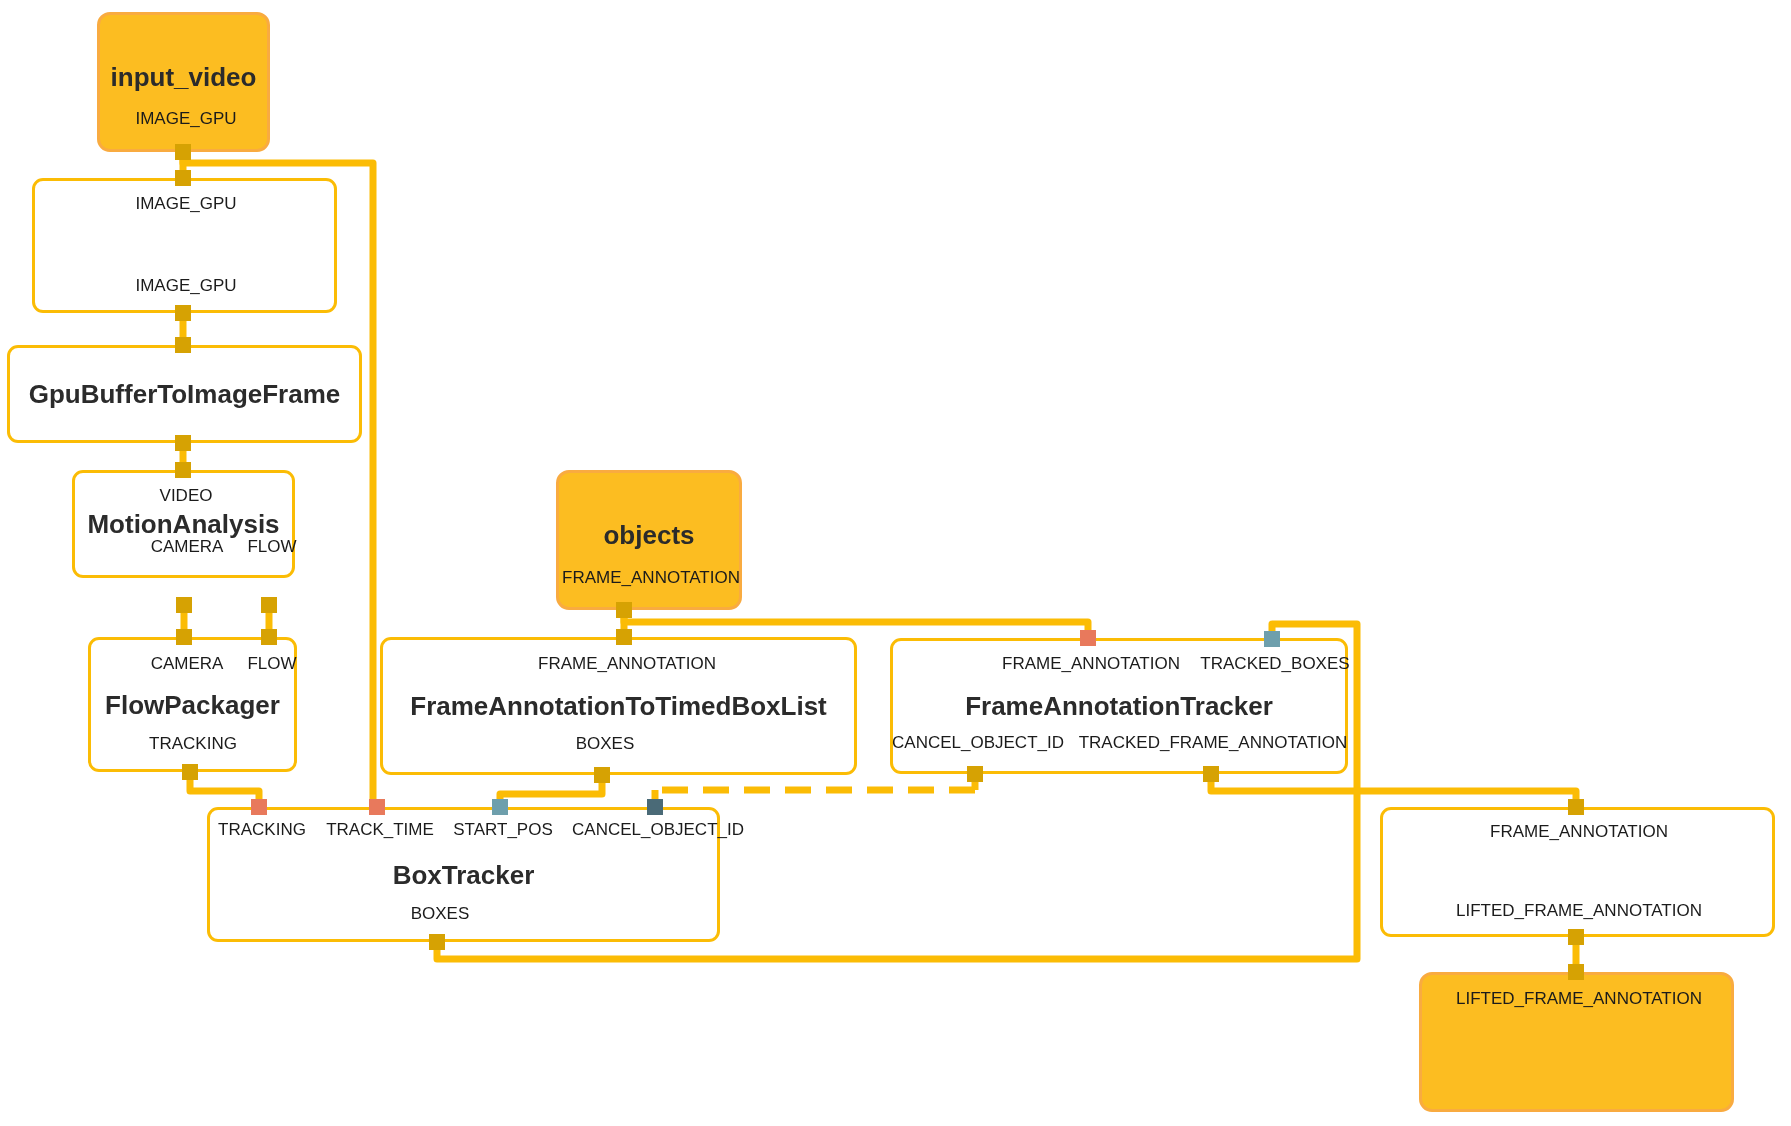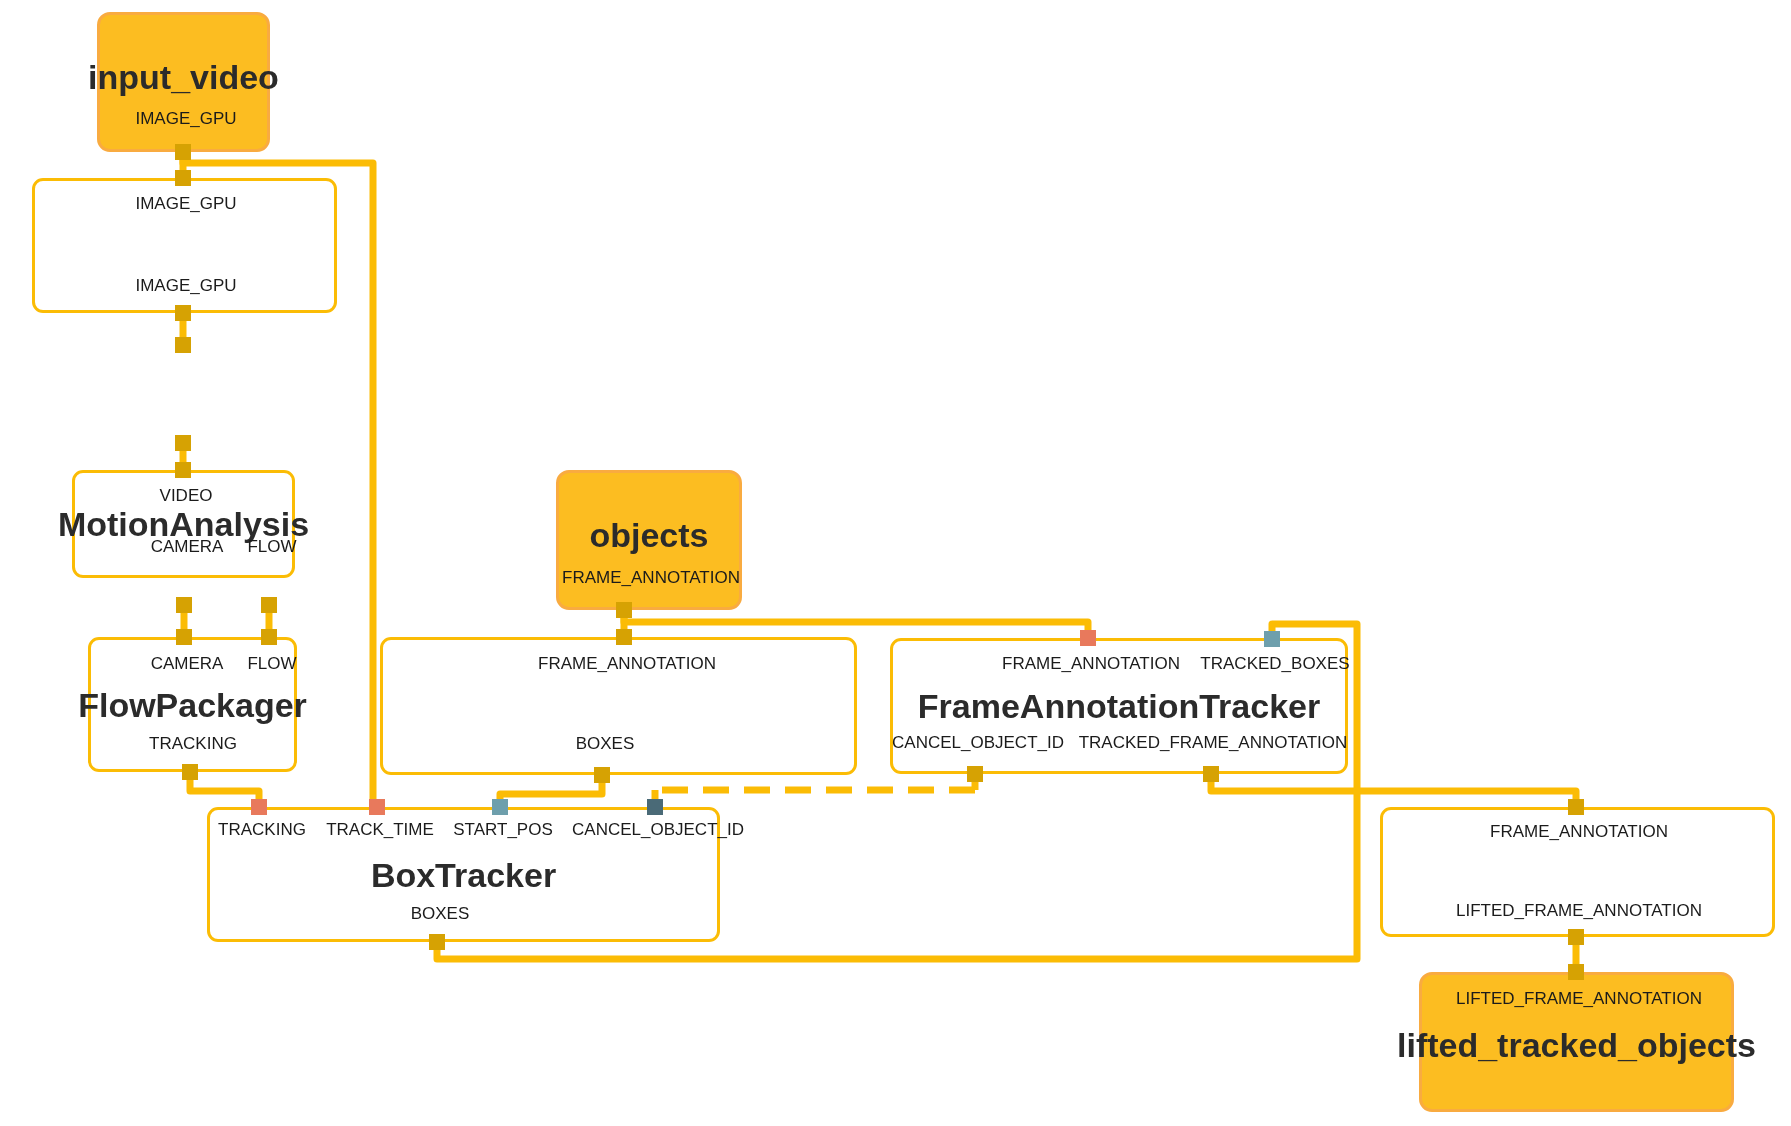--- a/index.html
+++ b/index.html
@@ -5,21 +5,21 @@
   html,body{margin:0;padding:0;background:#ffffff;}
   #canvas{position:relative;width:1791px;height:1126px;background:#ffffff;overflow:hidden;
           font-family:"Liberation Sans",sans-serif;}
   #edges{position:absolute;left:0;top:0;}
   .edge{fill:none;stroke:#FBBC05;stroke-width:7;stroke-linejoin:round;stroke-linecap:butt;}
   .edge.dashed{stroke-dasharray:26 15;}
   .node{position:absolute;box-sizing:border-box;border-radius:11px;background:#ffffff;
         border:3px solid #FBBC05;}
   .node.stream{background:#FCBD21;border:3px solid #F9AB40;border-radius:13px;}
   .title{position:absolute;left:50%;top:50%;transform:translate(-50%,-50%);white-space:nowrap;
-         font-size:34px;font-weight:bold;color:#2b2b2b;letter-spacing:0px;}
+         font-size:26px;font-weight:bold;color:#2b2b2b;letter-spacing:0px;}
   .stream .title{top:46%;}
   .stream.toplbl .title{top:52%;}
   .lbl{position:absolute;transform:translateX(-50%);white-space:nowrap;font-size:17px;
        color:#1b1b1b;}
   .port{position:absolute;width:16px;height:16px;background:#D6A203;}
   .port.salmon{background:#E8795C;}
   .port.teal{background:#6E9FAC;}
   .port.slate{background:#4A6A77;}
 </style>
 </head>
@@ -49,20 +49,23 @@
   <div class="node stream" style="left:97px;top:12px;width:173px;height:140px">
     <div class="title">input_video</div>
     <span class="lbl" style="left:86px;bottom:20px">IMAGE_GPU</span>
   </div>
 
   <div class="node" style="left:32px;top:178px;width:305px;height:135px">
     <span class="lbl" style="left:151px;top:13px">IMAGE_GPU</span>
     <span class="lbl" style="left:151px;bottom:14px">IMAGE_GPU</span>
   </div>
 
+  <div class="node" style="left:7px;top:345px;width:355px;height:98px">
+    <div class="title">GpuBufferToImageFrame</div>
+  </div>
 
   <div class="node" style="left:72px;top:470px;width:223px;height:108px">
     <span class="lbl" style="left:111px;top:13px">VIDEO</span>
     <div class="title">MotionAnalysis</div>
     <span class="lbl" style="left:112px;bottom:18px">CAMERA</span>
     <span class="lbl" style="left:197px;bottom:18px">FLOW</span>
   </div>
 
   <div class="node" style="left:88px;top:637px;width:209px;height:135px">
     <span class="lbl" style="left:96px;top:14px">CAMERA</span>
@@ -71,20 +74,21 @@
     <span class="lbl" style="left:102px;bottom:15px">TRACKING</span>
   </div>
 
   <div class="node stream" style="left:556px;top:470px;width:186px;height:140px">
     <div class="title">objects</div>
     <span class="lbl" style="left:92px;bottom:19px">FRAME_ANNOTATION</span>
   </div>
 
   <div class="node" style="left:380px;top:637px;width:477px;height:138px">
     <span class="lbl" style="left:244px;top:14px">FRAME_ANNOTATION</span>
+    <div class="title">FrameAnnotationToTimedBoxList</div>
     <span class="lbl" style="left:222px;bottom:18px">BOXES</span>
   </div>
 
   <div class="node" style="left:890px;top:638px;width:458px;height:136px">
     <span class="lbl" style="left:198px;top:13px">FRAME_ANNOTATION</span>
     <span class="lbl" style="left:382px;top:13px">TRACKED_BOXES</span>
     <div class="title">FrameAnnotationTracker</div>
     <span class="lbl" style="left:85px;bottom:18px">CANCEL_OBJECT_ID</span>
     <span class="lbl" style="left:320px;bottom:18px">TRACKED_FRAME_ANNOTATION</span>
   </div>
@@ -98,21 +102,20 @@
     <span class="lbl" style="left:230px;bottom:15px">BOXES</span>
   </div>
 
   <div class="node" style="left:1380px;top:807px;width:395px;height:130px">
     <span class="lbl" style="left:196px;top:12px">FRAME_ANNOTATION</span>
     <span class="lbl" style="left:196px;bottom:13px">LIFTED_FRAME_ANNOTATION</span>
   </div>
 
   <div class="node stream toplbl" style="left:1419px;top:972px;width:315px;height:140px">
     <span class="lbl" style="left:157px;top:14px">LIFTED_FRAME_ANNOTATION</span>
-    <div class="title">lifted_tracked_objects</div>
   </div>
 
   <div class="port" style="left:175px;top:144px"></div>
   <div class="port" style="left:175px;top:170px"></div>
   <div class="port" style="left:175px;top:305px"></div>
   <div class="port" style="left:175px;top:337px"></div>
   <div class="port" style="left:175px;top:435px"></div>
   <div class="port" style="left:175px;top:462px"></div>
   <div class="port" style="left:176px;top:597px"></div>
   <div class="port" style="left:261px;top:597px"></div>

